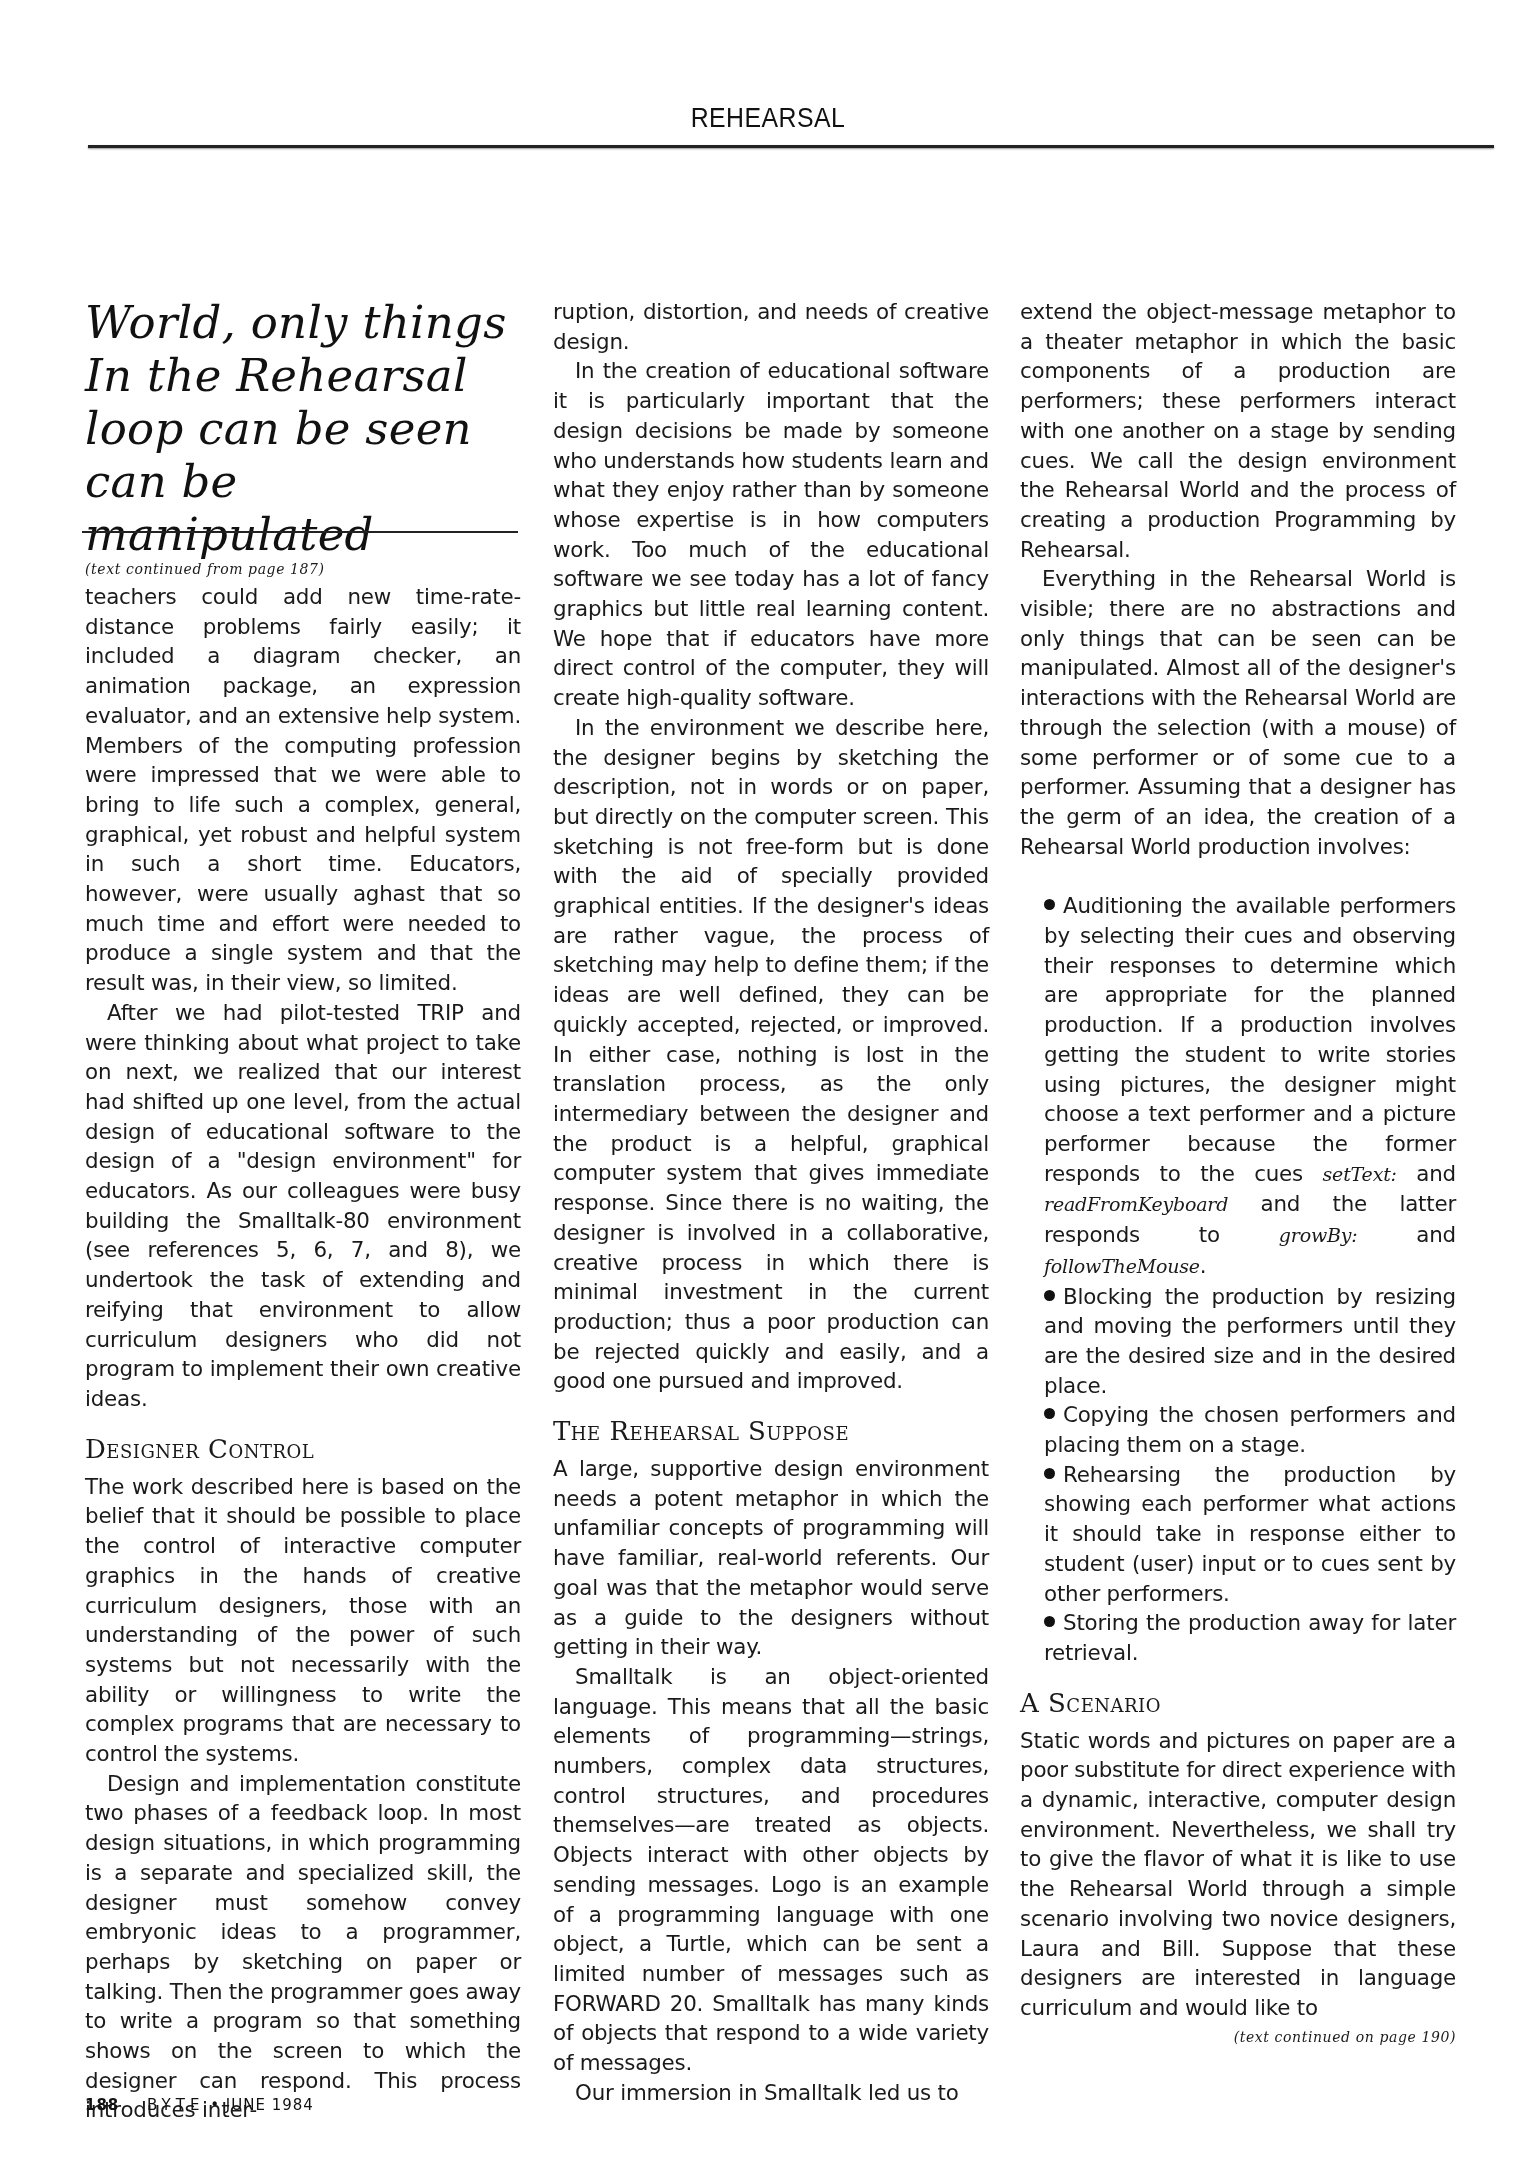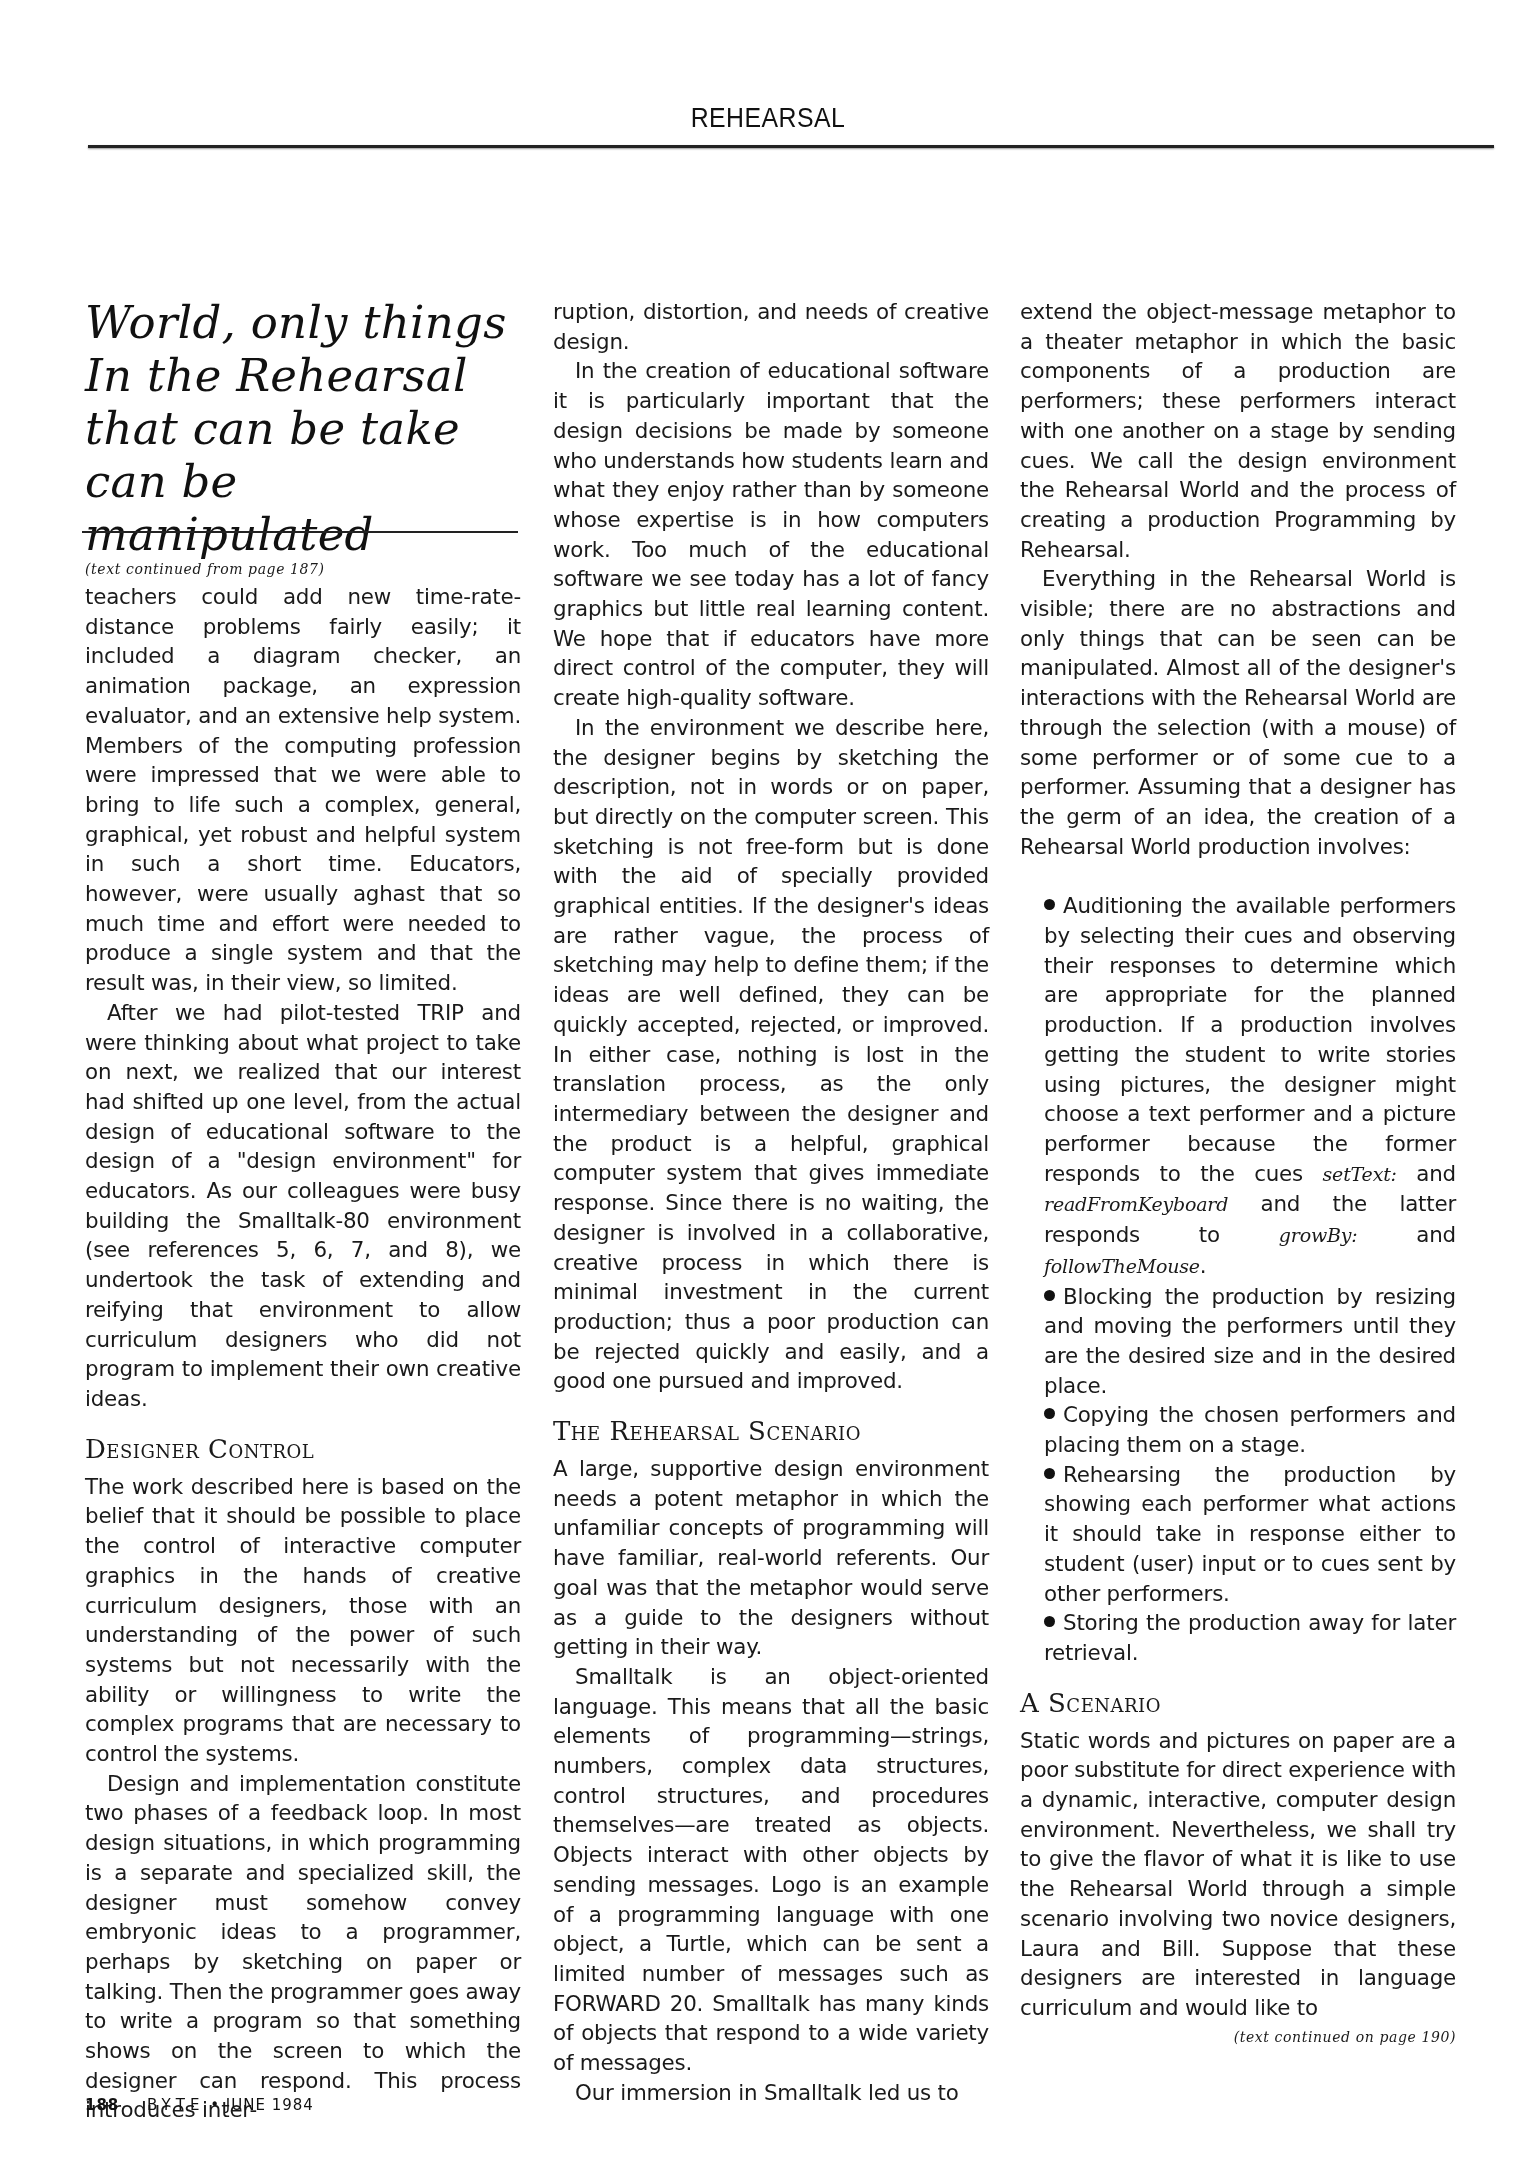--- a/index.html
+++ b/index.html
@@ -39,39 +39,39 @@
 </style>
 </head>
 <body>
 
 <div class="running-head">REHEARSAL</div>
 <div class="head-rule"></div>
 
 <div class="pullquote">
   <div>World, only things</div>
   <div>In the Rehearsal</div>
-  <div>that can be take</div>
+  <div>loop can be seen</div>
   <div>can be manipulated</div>
 </div>
 <div class="pq-rule"></div>
 
 <div class="col left">
   <div class="cont-note">(text continued from page 187)</div>
   <p>teachers could add new time-rate-distance problems fairly easily; it included a diagram checker, an animation package, an expression evaluator, and an extensive help system. Members of the computing profession were impressed that we were able to bring to life such a complex, general, graphical, yet robust and helpful system in such a short time. Educators, however, were usually aghast that so much time and effort were needed to produce a single system and that the result was, in their view, so limited.</p>
   <p class="indent">After we had pilot-tested TRIP and were thinking about what project to take on next, we realized that our interest had shifted up one level, from the actual design of educational software to the design of a "design environment" for educators. As our colleagues were busy building the Smalltalk-80 environment (see references 5, 6, 7, and 8), we undertook the task of extending and reifying that environment to allow curriculum designers who did not program to implement their own creative ideas.</p>
   <div class="section-head">Designer Control</div>
   <p>The work described here is based on the belief that it should be possible to place the control of interactive computer graphics in the hands of creative curriculum designers, those with an understanding of the power of such systems but not necessarily with the ability or willingness to write the complex programs that are necessary to control the systems.</p>
   <p class="indent">Design and implementation constitute two phases of a feedback loop. In most design situations, in which programming is a separate and specialized skill, the designer must somehow convey embryonic ideas to a programmer, perhaps by sketching on paper or talking. Then the programmer goes away to write a program so that something shows on the screen to which the designer can respond. This process introduces inter-</p>
 </div>
 
 <div class="col mid">
   <p>ruption, distortion, and needs of creative design.</p>
   <p class="indent">In the creation of educational software it is particularly important that the design decisions be made by someone who understands how students learn and what they enjoy rather than by someone whose expertise is in how computers work. Too much of the educational software we see today has a lot of fancy graphics but little real learning content. We hope that if educators have more direct control of the computer, they will create high-quality software.</p>
   <p class="indent">In the environment we describe here, the designer begins by sketching the description, not in words or on paper, but directly on the computer screen. This sketching is not free-form but is done with the aid of specially provided graphical entities. If the designer's ideas are rather vague, the process of sketching may help to define them; if the ideas are well defined, they can be quickly accepted, rejected, or improved. In either case, nothing is lost in the translation process, as the only intermediary between the designer and the product is a helpful, graphical computer system that gives immediate response. Since there is no waiting, the designer is involved in a collaborative, creative process in which there is minimal investment in the current production; thus a poor production can be rejected quickly and easily, and a good one pursued and improved.</p>
-  <div class="section-head">The Rehearsal Scenario</div>
+  <div class="section-head">The Rehearsal Suppose</div>
   <p>A large, supportive design environment needs a potent metaphor in which the unfamiliar concepts of programming will have familiar, real-world referents. Our goal was that the metaphor would serve as a guide to the designers without getting in their way.</p>
   <p class="indent">Smalltalk is an object-oriented language. This means that all the basic elements of programming—strings, numbers, complex data structures, control structures, and procedures themselves—are treated as objects. Objects interact with other objects by sending messages. Logo is an example of a programming language with one object, a Turtle, which can be sent a limited number of messages such as FORWARD 20. Smalltalk has many kinds of objects that respond to a wide variety of messages.</p>
   <p class="indent">Our immersion in Smalltalk led us to</p>
 </div>
 
 <div class="col right">
   <p>extend the object-message metaphor to a theater metaphor in which the basic components of a production are performers; these performers interact with one another on a stage by sending cues. We call the design environment the Rehearsal World and the process of creating a production Programming by Rehearsal.</p>
   <p class="indent">Everything in the Rehearsal World is visible; there are no abstractions and only things that can be seen can be manipulated. Almost all of the designer's interactions with the Rehearsal World are through the selection (with a mouse) of some performer or of some cue to a performer. Assuming that a designer has the germ of an idea, the creation of a Rehearsal World production involves:</p>
   <div class="spacer-list"></div>
   <ul class="bullets">

